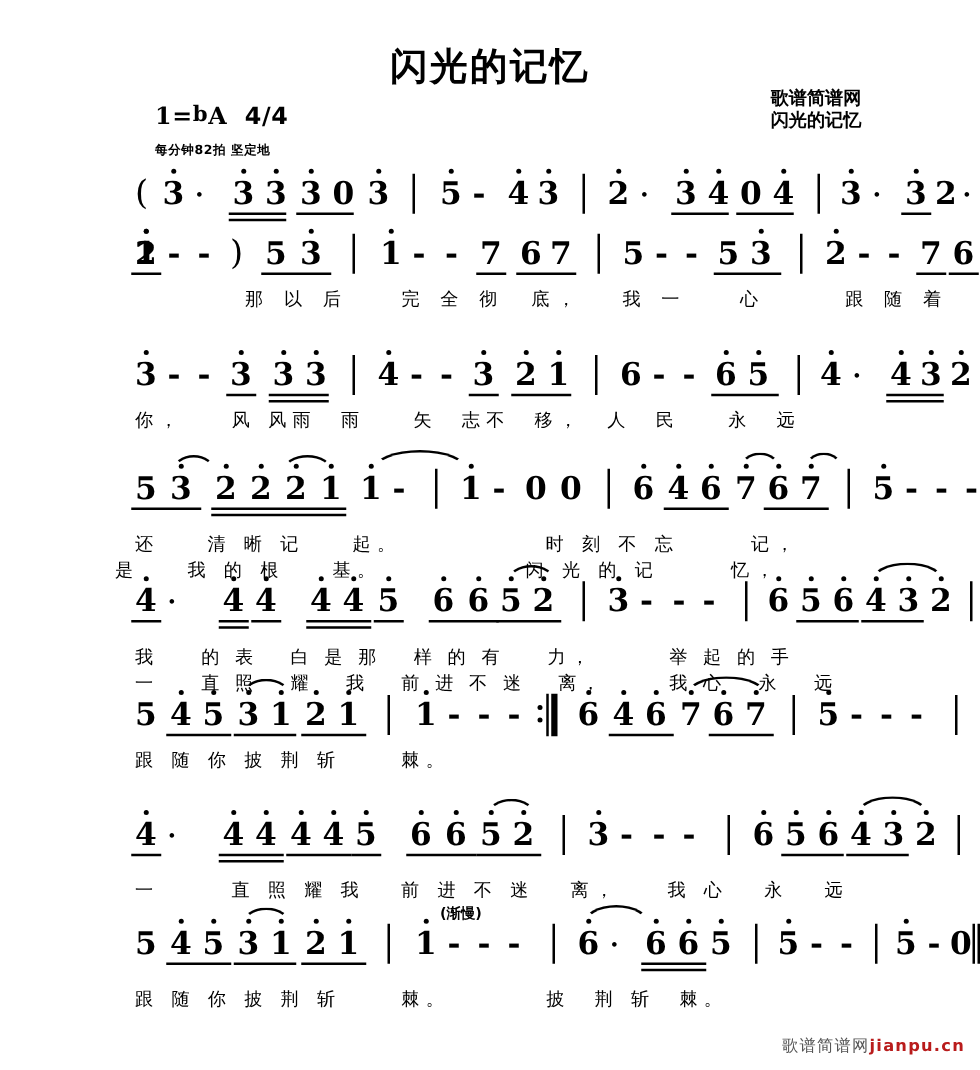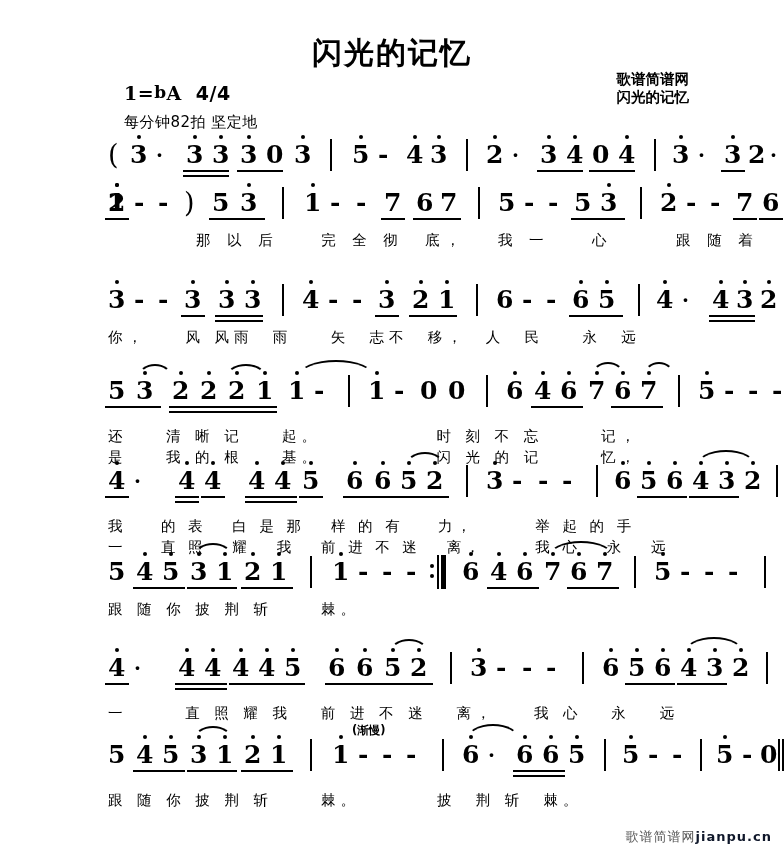--- a/index.html
+++ b/index.html
@@ -25,21 +25,21 @@
 
   .keysig{
     position:absolute;left:124px;top:82px;
     font-size:19px;font-weight:bold;letter-spacing:.5px;
     font-family:"DejaVu Serif","Liberation Serif",serif;
   }
   .keysig .flat{font-size:17px;vertical-align:2px;}
   .keysig .meter{margin-left:14px;font-family:"DejaVu Sans",sans-serif;}
   .tempo{
     position:absolute;left:124px;top:113px;
-    font-size:15px;font-weight:normal;letter-spacing:.5px;
+    font-size:10px;font-weight:bold;letter-spacing:.5px;
     font-family:"DejaVu Sans","Liberation Sans",sans-serif;
   }
 
   
   .system{position:absolute;left:0;width:784px;}
   .notes{position:relative;height:42px;}
 
   .n{
     position:absolute;top:0;
     font-family:"DejaVu Serif","Liberation Serif",serif;
@@ -83,21 +83,21 @@
   .rall{
     position:absolute;font-size:11.5px;font-weight:bold;
     font-family:"DejaVu Sans","Liberation Sans",sans-serif;
   }
 
   .footer{
     position:absolute;right:12px;bottom:10px;
     font-size:13px;color:#555;letter-spacing:1px;
     font-family:"DejaVu Sans","Liberation Sans",sans-serif;
   }
-  .footer .site{color:#0f172a;font-weight:bold;}
+  .footer .site{color:#b91c1c;font-weight:bold;}
 </style>
 </head>
 <body>
 
 <div class="sheet">
 
   <div class="title">闪光的记忆</div>
 
   <div class="credits">
     <div>歌谱简谱网</div>
@@ -297,21 +297,21 @@
 
       <span class="n" style="left:698px;">5<span class="od"></span></span>
       <span class="n" style="left:724px;">-</span>
       <span class="n" style="left:748px;">-</span>
       <span class="n" style="left:772px;">-</span>
     </div>
     <div class="lyr" style="margin-top:8px;">
       <span class="ly" style="left:108px;letter-spacing:5px;">还    清 晰 记    起。            时 刻 不 忘      记，</span>
     </div>
     <div class="lyr">
-      <span class="ly" style="left:108px;letter-spacing:5px;">是    我 的 根    基。            闪 光 的 记      忆，</span>
+      <span class="ly" style="left:92px;letter-spacing:5px;">是    我 的 根    基。            闪 光 的 记      忆，</span>
     </div>
   </div>
 
   <div class="system" style="top:466px;">
     <div class="notes">
       <span class="n" style="left:108px;">4<span class="od"></span></span>
       <span class="n" style="left:134px;font-size:20px;">·</span>
       <span class="beam" style="left:105px;top:30px;width:24px;"></span>
       <span class="n" style="left:178px;">4<span class="od"></span></span>
       <span class="beam" style="left:175px;top:30px;width:24px;"></span>

